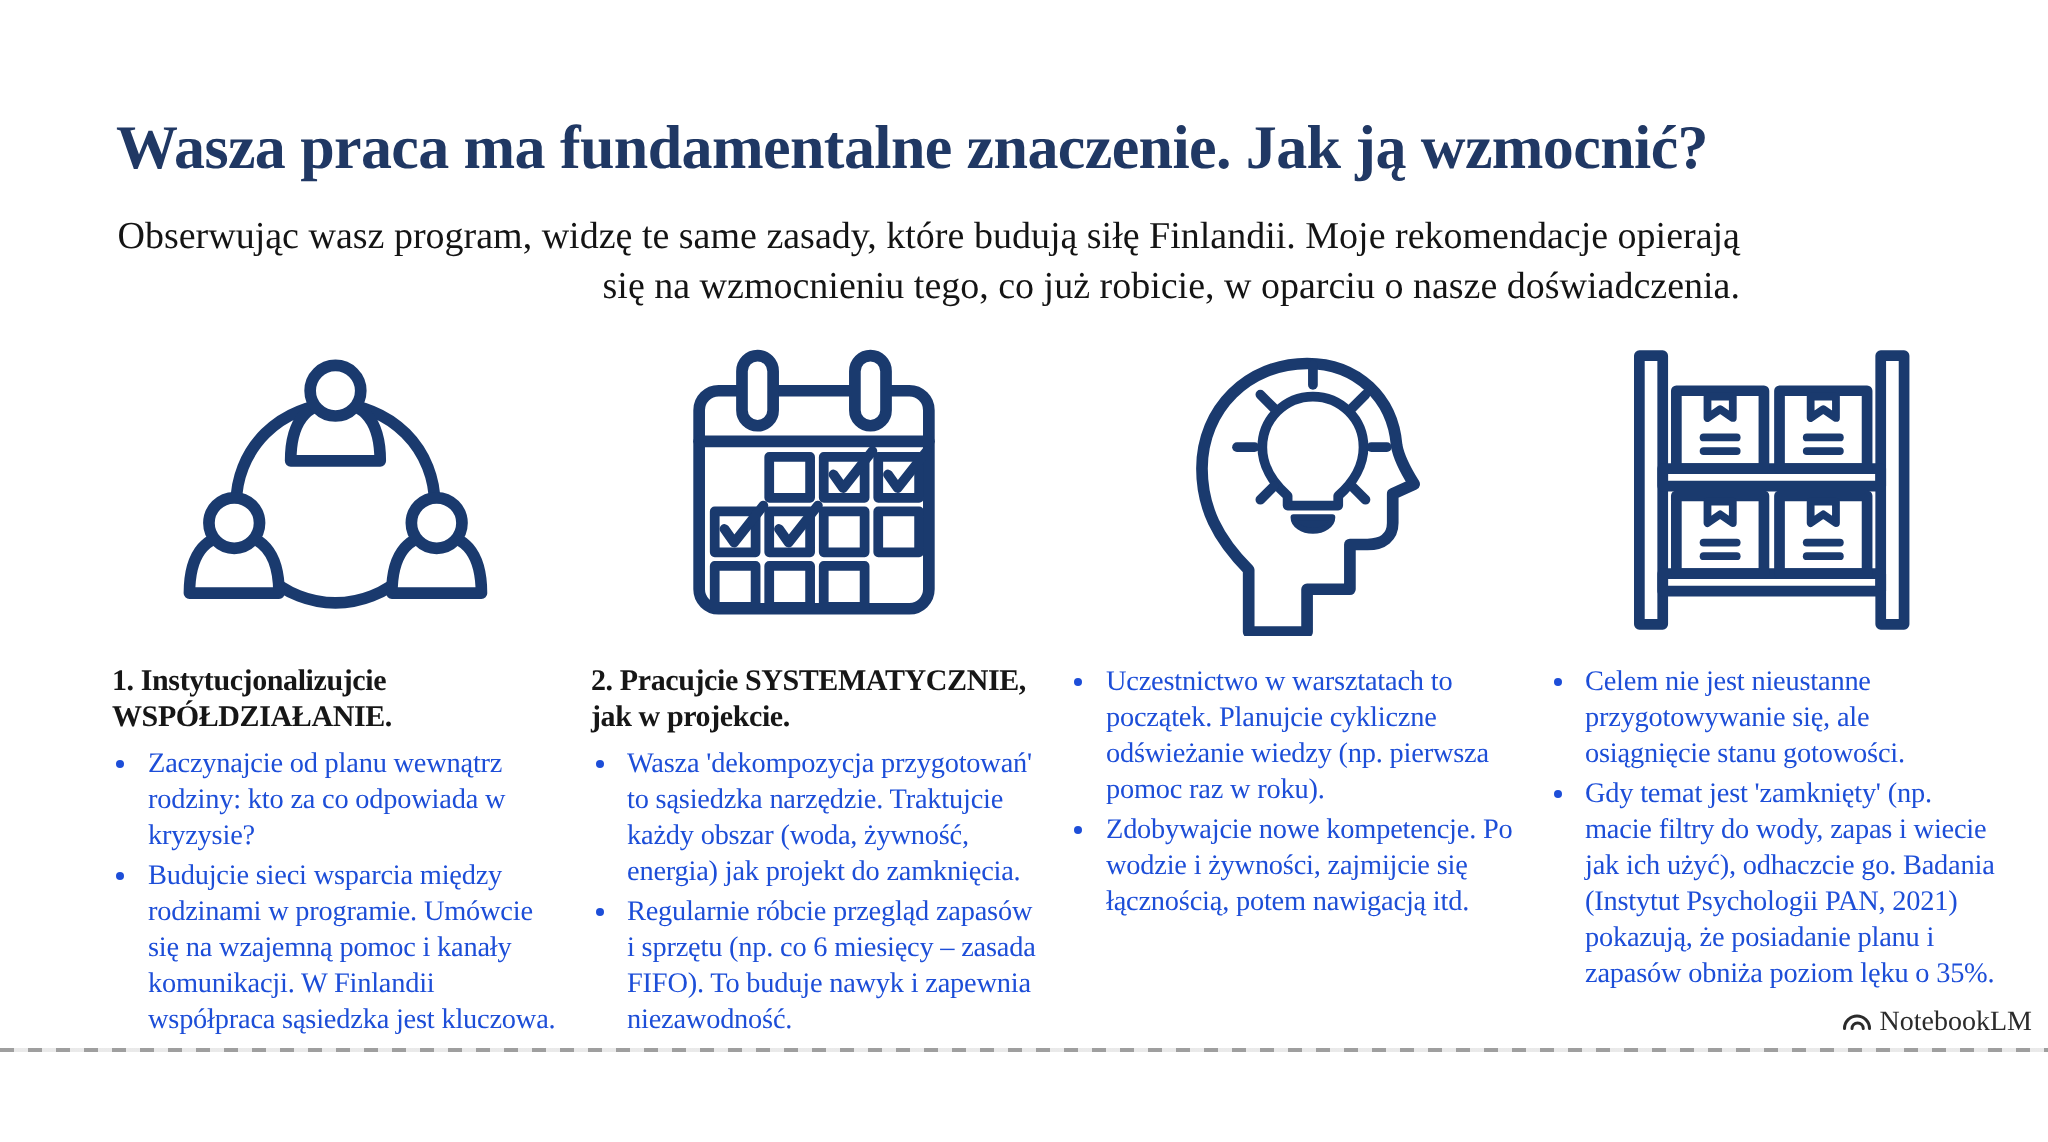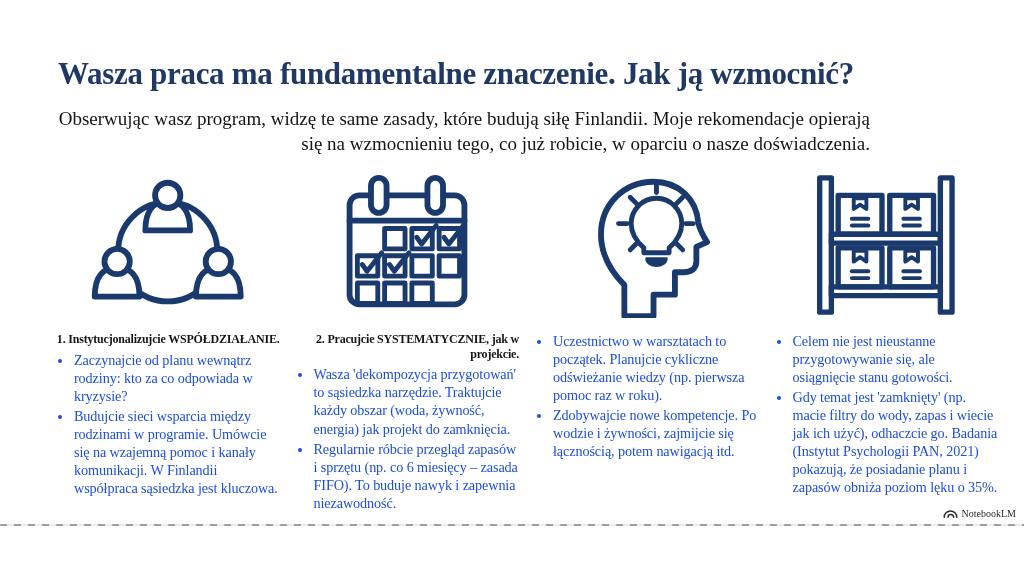--- a/index.html
+++ b/index.html
@@ -22,32 +22,32 @@
     display:grid; grid-template-columns:repeat(4,1fr); gap:16px;
     padding:14px 26px 0 56px;
   }
   .col { min-width:0; }
   .icon-wrap {
     height:150px; display:flex; align-items:center; justify-content:center;
     color:var(--accent); margin-bottom:12px;
   }
   .icon-wrap svg { height:146px; width:auto; }
   .col-heading {
-    margin:0 0 4px 0; font-size:12px; font-weight:700; color:#161616;
-    line-height:1.22; letter-spacing:-0.2px;text-align:right;
+    margin:0 0 4px 0; font-size:15px; font-weight:700; color:#161616;
+    line-height:1.22; letter-spacing:-0.2px;
   }
   .col-bullets {
     margin:0; padding:0 0 0 17px; font-size:14.2px; color:#1d4ed8;
     line-height:1.27; letter-spacing:-0.1px;
   }
   .col-bullets li { margin:0 0 2px 0; padding-left:1px; }
   .watermark {
     position:absolute; right:8px; bottom:6px;
-    display:flex; align-items:center; gap:4px;
-    font-size:10px; color:#2b2b2b; font-weight:400;
+    display:flex; gap:4px;
+    font-size:14px; color:#2b2b2b; font-weight:400;
   }
   .watermark svg { width:15px; height:13px; }
   .bottom-line {
     position:absolute; bottom:0; left:0; width:100%; height:2px;
     background:repeating-linear-gradient(90deg,
       rgba(80,80,80,.55) 0 7px, rgba(80,80,80,.12) 7px 14px);
   }
 </style>
 </head>
 <body>

